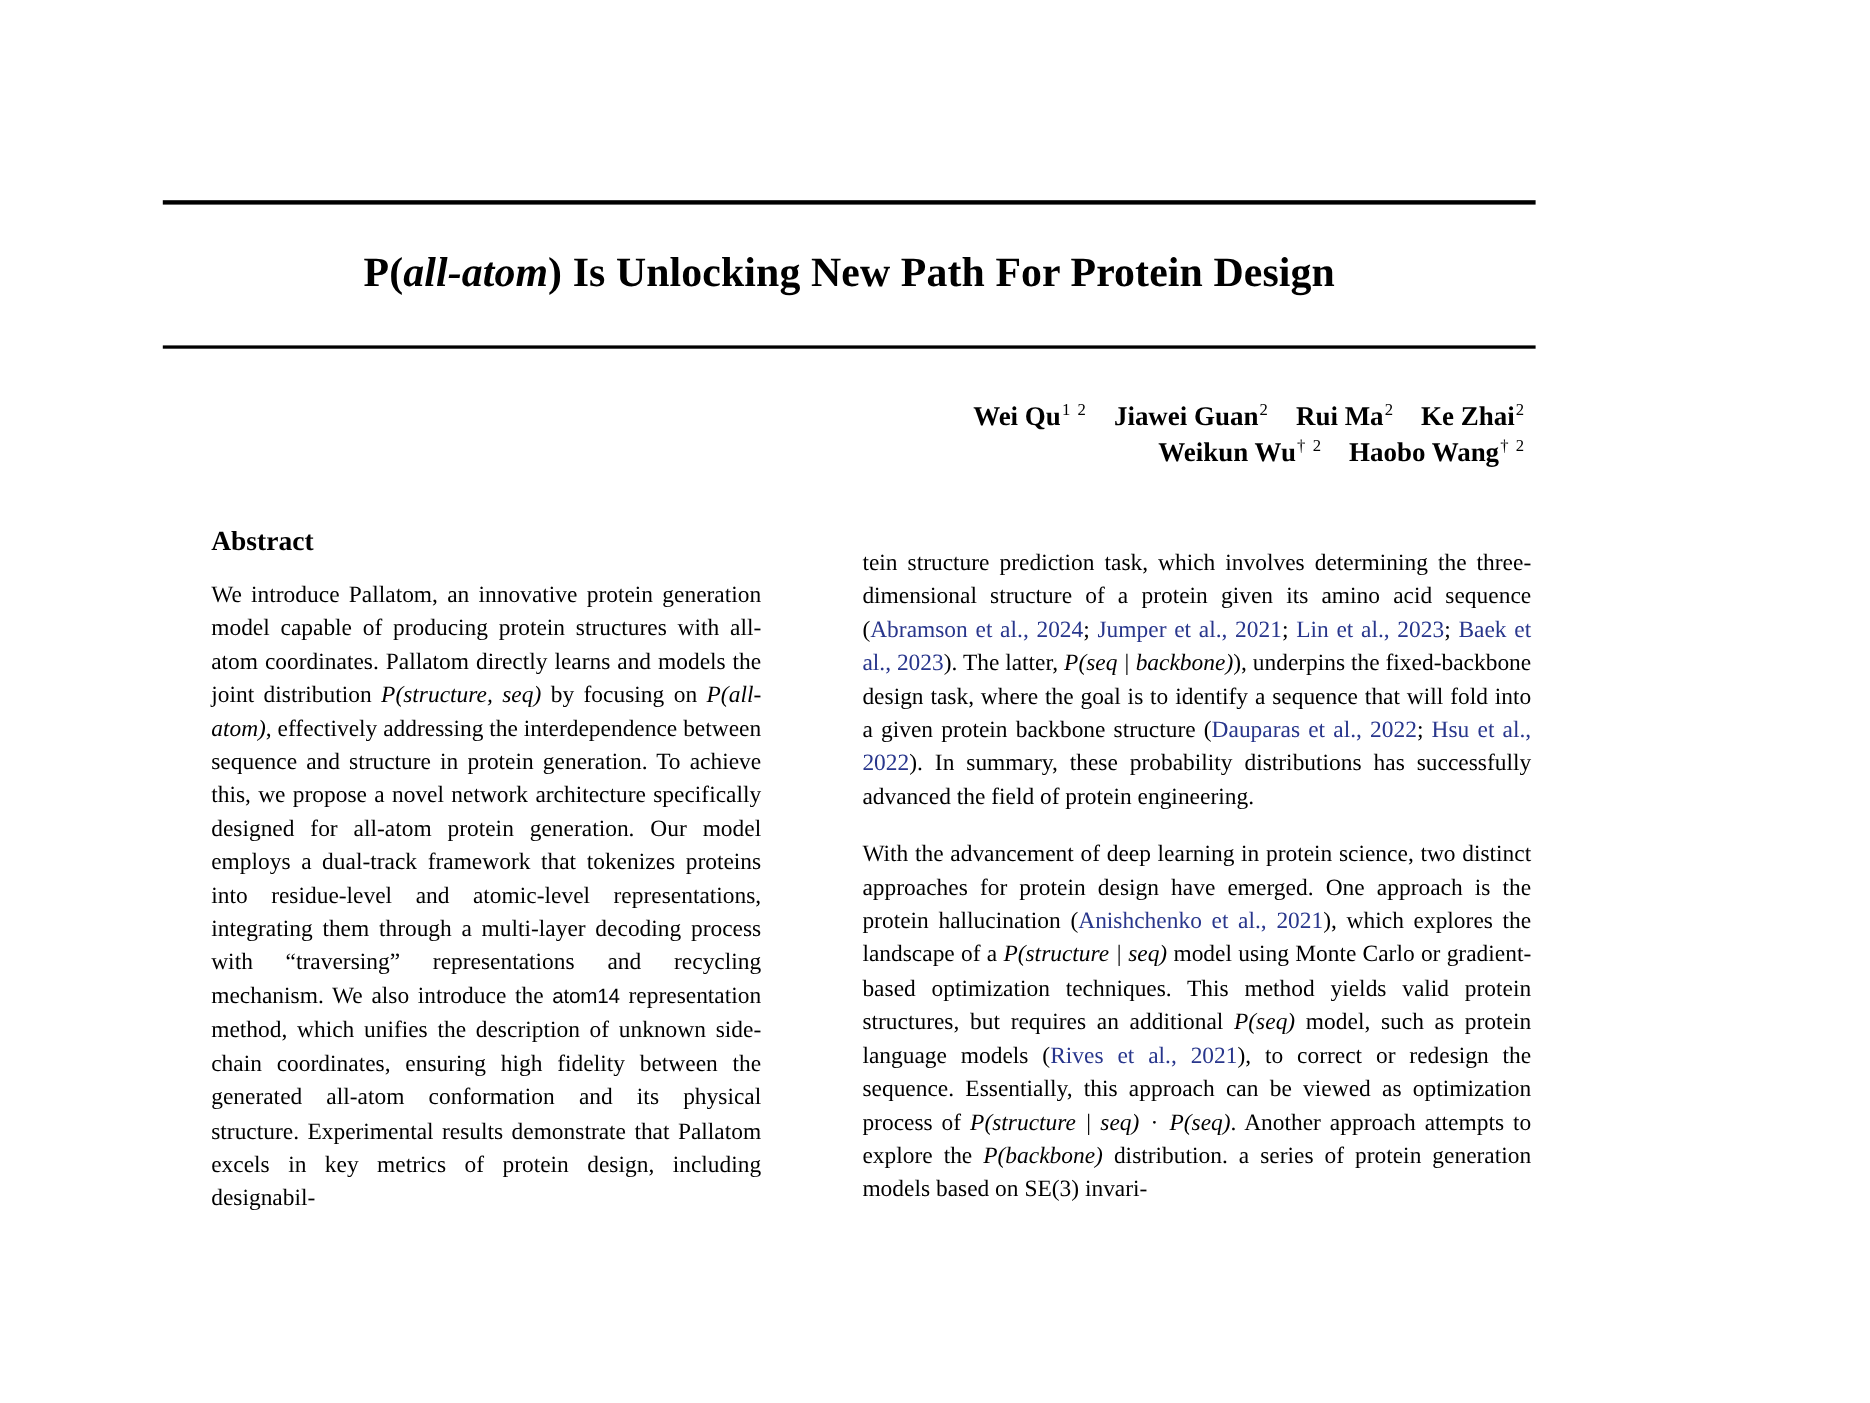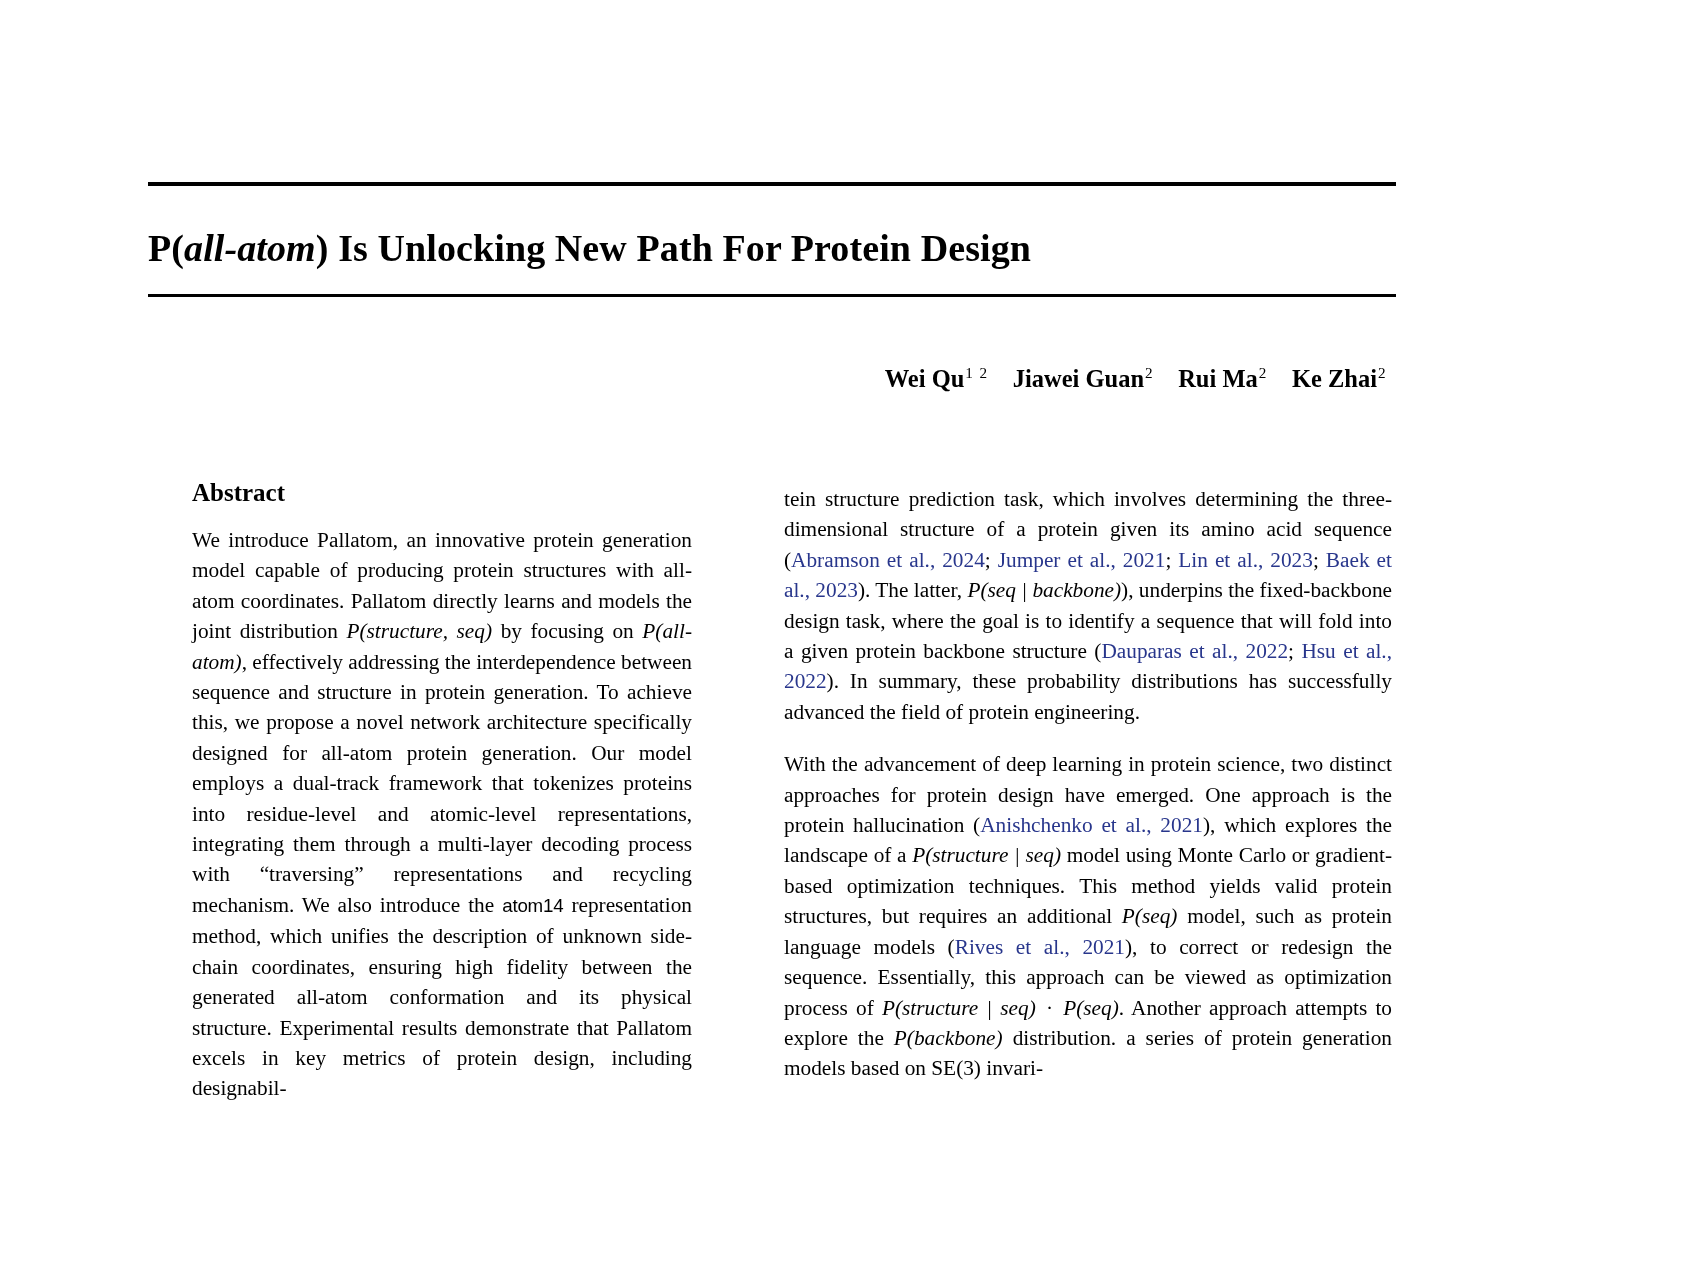--- a/index.html
+++ b/index.html
@@ -33,23 +33,24 @@
   .rule {
     width: 100%;
     height: 4px;
     background: #000000;
   }
   .rule-bottom { height: 3px; }
 
   .paper-title {
     font-size: 38px;
     font-weight: bold;
+    text-align: center;
     letter-spacing: 0.1px;
     line-height: 1.1;
-    padding: 42px 0 24px 0;
+    padding: 42px 0 44px 0;
     margin: 0;
     white-space: nowrap;
   }
   .paper-title .mathvar {
     font-style: italic;
     font-weight: bold;
   }
   .paper-title .paren {
     font-weight: bold;
     font-style: normal;
@@ -98,21 +99,21 @@
 
   .abstract-heading {
     font-size: 25px;
     font-weight: bold;
     text-align: left;
     margin: 0 0 20px 0;
     line-height: 1;
   }
 
   .col p {
-    margin: 4px 0 22px 0;
+    margin: 16px 0 22px 0;
     text-align: justify;
   }
   .col p:last-child { margin-bottom: 0; }
 
   
   .m {
     font-style: italic;
     font-family: "Liberation Serif", "DejaVu Serif", serif;
   }
   .mdot { font-style: normal; padding: 0 2px; }
@@ -141,20 +142,24 @@
     <div class="rule rule-bottom"></div>
   </div>
 
   <div class="authors">
     <span class="arow">
       <span class="aname"><span>Wei Qu</span><sup>1 2</sup></span>
       <span class="aname"><span>Jiawei Guan</span><sup>2</sup></span>
       <span class="aname"><span>Rui Ma</span><sup>2</sup></span>
       <span class="aname"><span>Ke Zhai</span><sup>2</sup></span>
     </span>
+    <span class="arow">
+      <span class="aname"><span>Weikun Wu</span><sup>† 2</sup></span>
+      <span class="aname"><span>Haobo Wang</span><sup>† 2</sup></span>
+    </span>
   </div>
 
   <div class="columns">
 
     <div class="col col-left">
       <div class="abstract-heading">Abstract</div>
       <p><span>We introduce Pallatom, an innovative protein generation model capable of producing protein structures with all-atom coordinates. Pallatom directly learns and models the joint distribution </span><span class="m">P(structure, seq)</span><span> by focusing on </span><span class="m">P(all-atom)</span><span>, effectively addressing the interdependence between sequence and structure in protein generation. To achieve this, we propose a novel network architecture specifically designed for all-atom protein generation. Our model employs a dual-track framework that tokenizes proteins into residue-level and atomic-level representations, integrating them through a multi-layer decoding process with “traversing” representations and recycling mechanism. We also introduce the </span><span class="tt">atom14</span><span> representation method, which unifies the description of unknown side-chain coordinates, ensuring high fidelity between the generated all-atom conformation and its physical structure. Experimental results demonstrate that Pallatom excels in key metrics of protein design, including designabil-</span></p>
     </div>
 
     <div class="col col-right">

